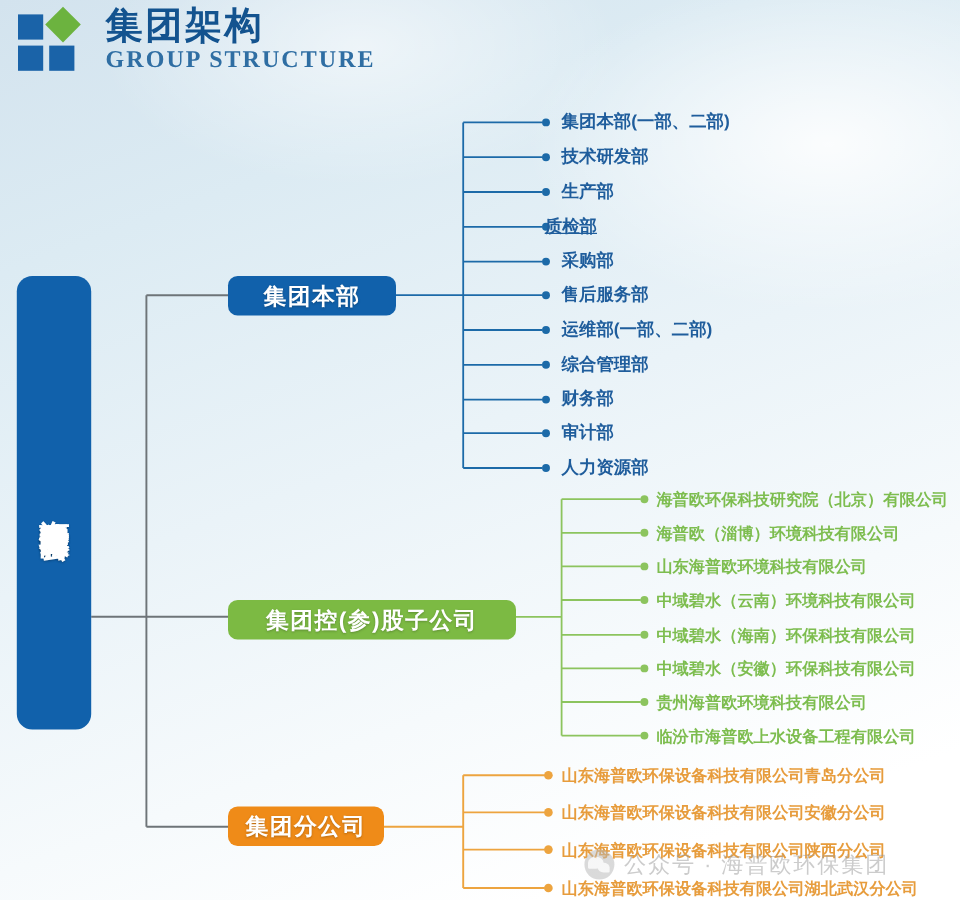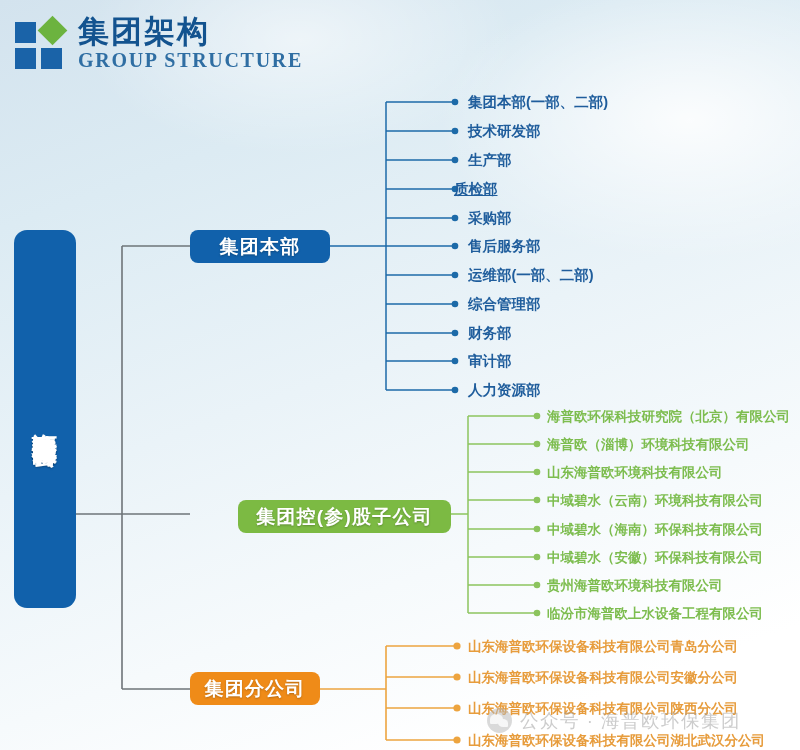--- a/index.html
+++ b/index.html
@@ -23,24 +23,24 @@
     background:
       radial-gradient(ellipse 360px 200px at 690px 120px, rgba(255,255,255,0.85) 0%, rgba(255,255,255,0) 70%),
       radial-gradient(ellipse 300px 160px at 300px 40px, rgba(255,255,255,0.55) 0%, rgba(255,255,255,0) 72%),
       linear-gradient(160deg, #d3e3ee 0%, #dcebf3 22%, #eaf3f8 48%, #f6fafc 70%, #ffffff 88%, #ffffff 100%);
   }
 
   
   #header {
     position: absolute;
     left: 14px;
-    top: 16px;
+    top: 6px;
     display: flex;
     align-items: center;
-    gap: 12px;
+    gap: 22px;
   }
   .logo-mark {
     position: relative;
     width: 52px;
     height: 52px;
     flex: 0 0 auto;
   }
   .logo-sq {
     position: absolute;
     width: 21px;
@@ -113,21 +113,21 @@
     font-weight: bold;
     letter-spacing: 1.2px;
     display: flex;
     align-items: center;
     justify-content: center;
     white-space: nowrap;
     text-shadow: 0 1px 2px rgba(0,0,0,0.25);
     padding: 0 12px;
   }
   #pill-hq     { left: 190px; top: 230px; width: 140px; background: #1161ab; }
-  #pill-subs   { left: 190px; top: 500px; width: 213px; background: #7cba43; margin-left: 48px; }
+  #pill-subs   { left: 190px; top: 500px; width: 240px; background: #7cba43; }
   #pill-branch { left: 190px; top: 672px; width: 130px; background: #ef8b18; }
 
   
   #wires {
     position: absolute;
     left: 0; top: 0;
     width: 800px;
     height: 750px;
     pointer-events: none;
   }

